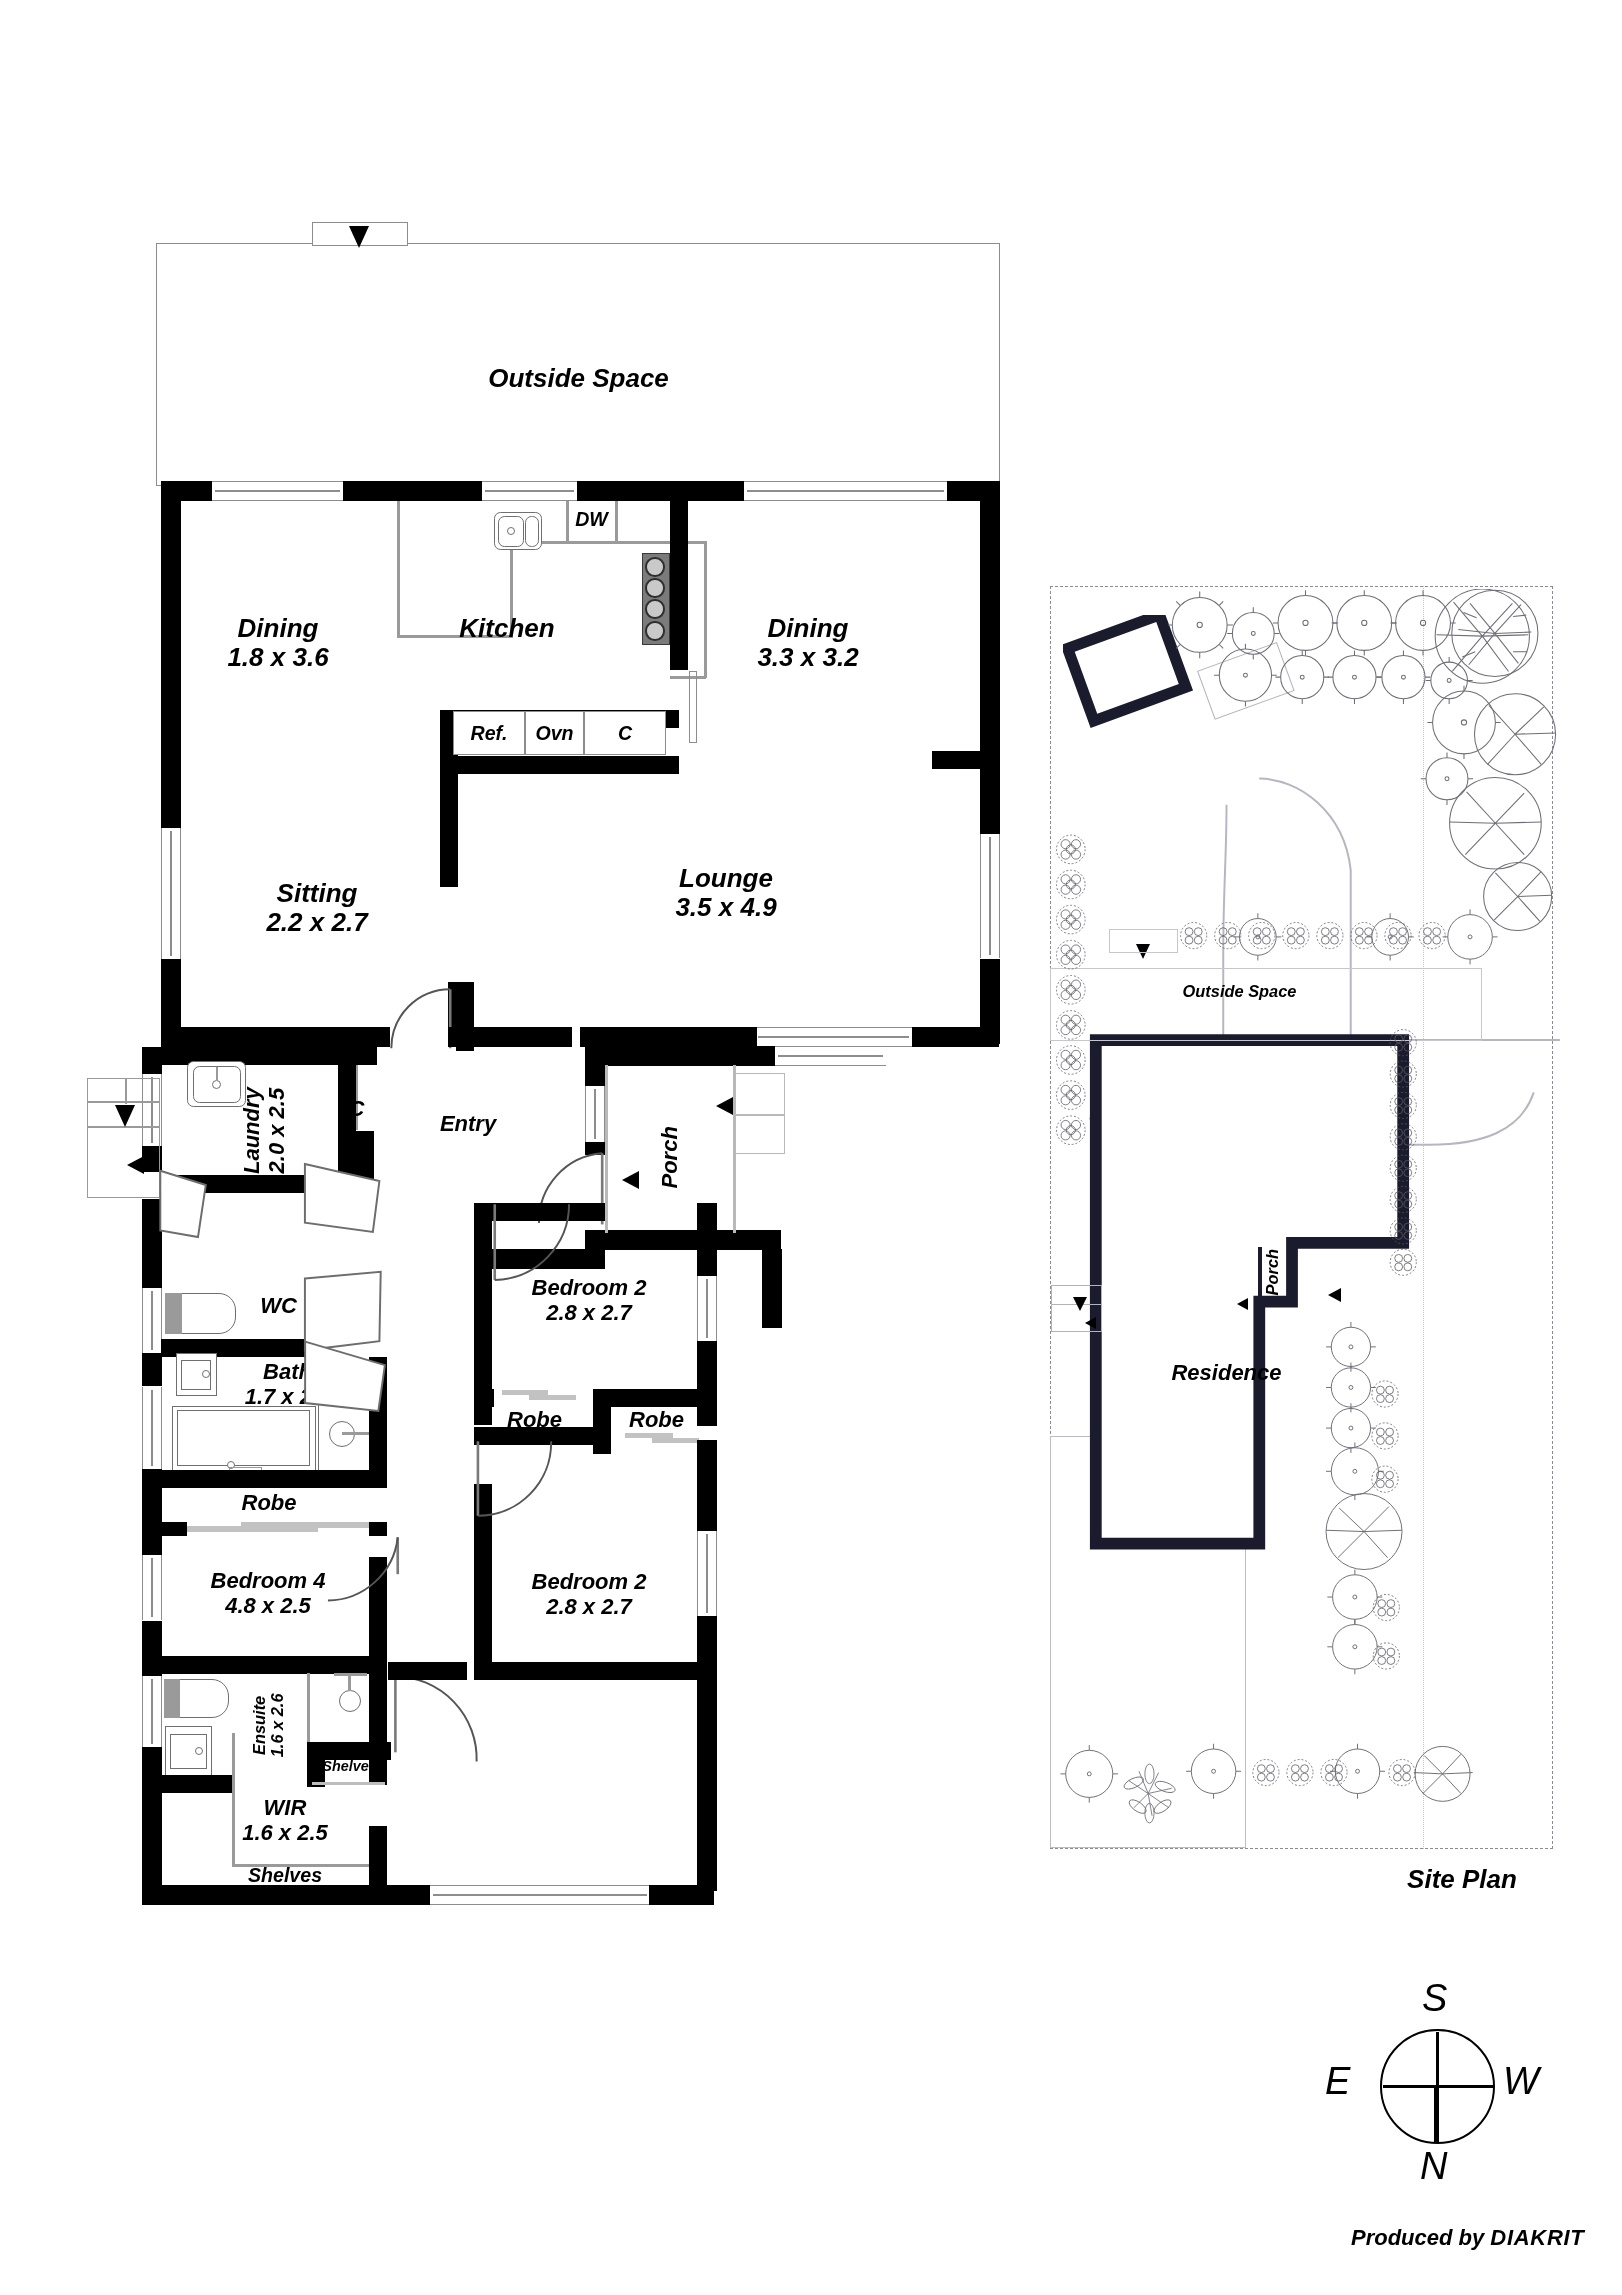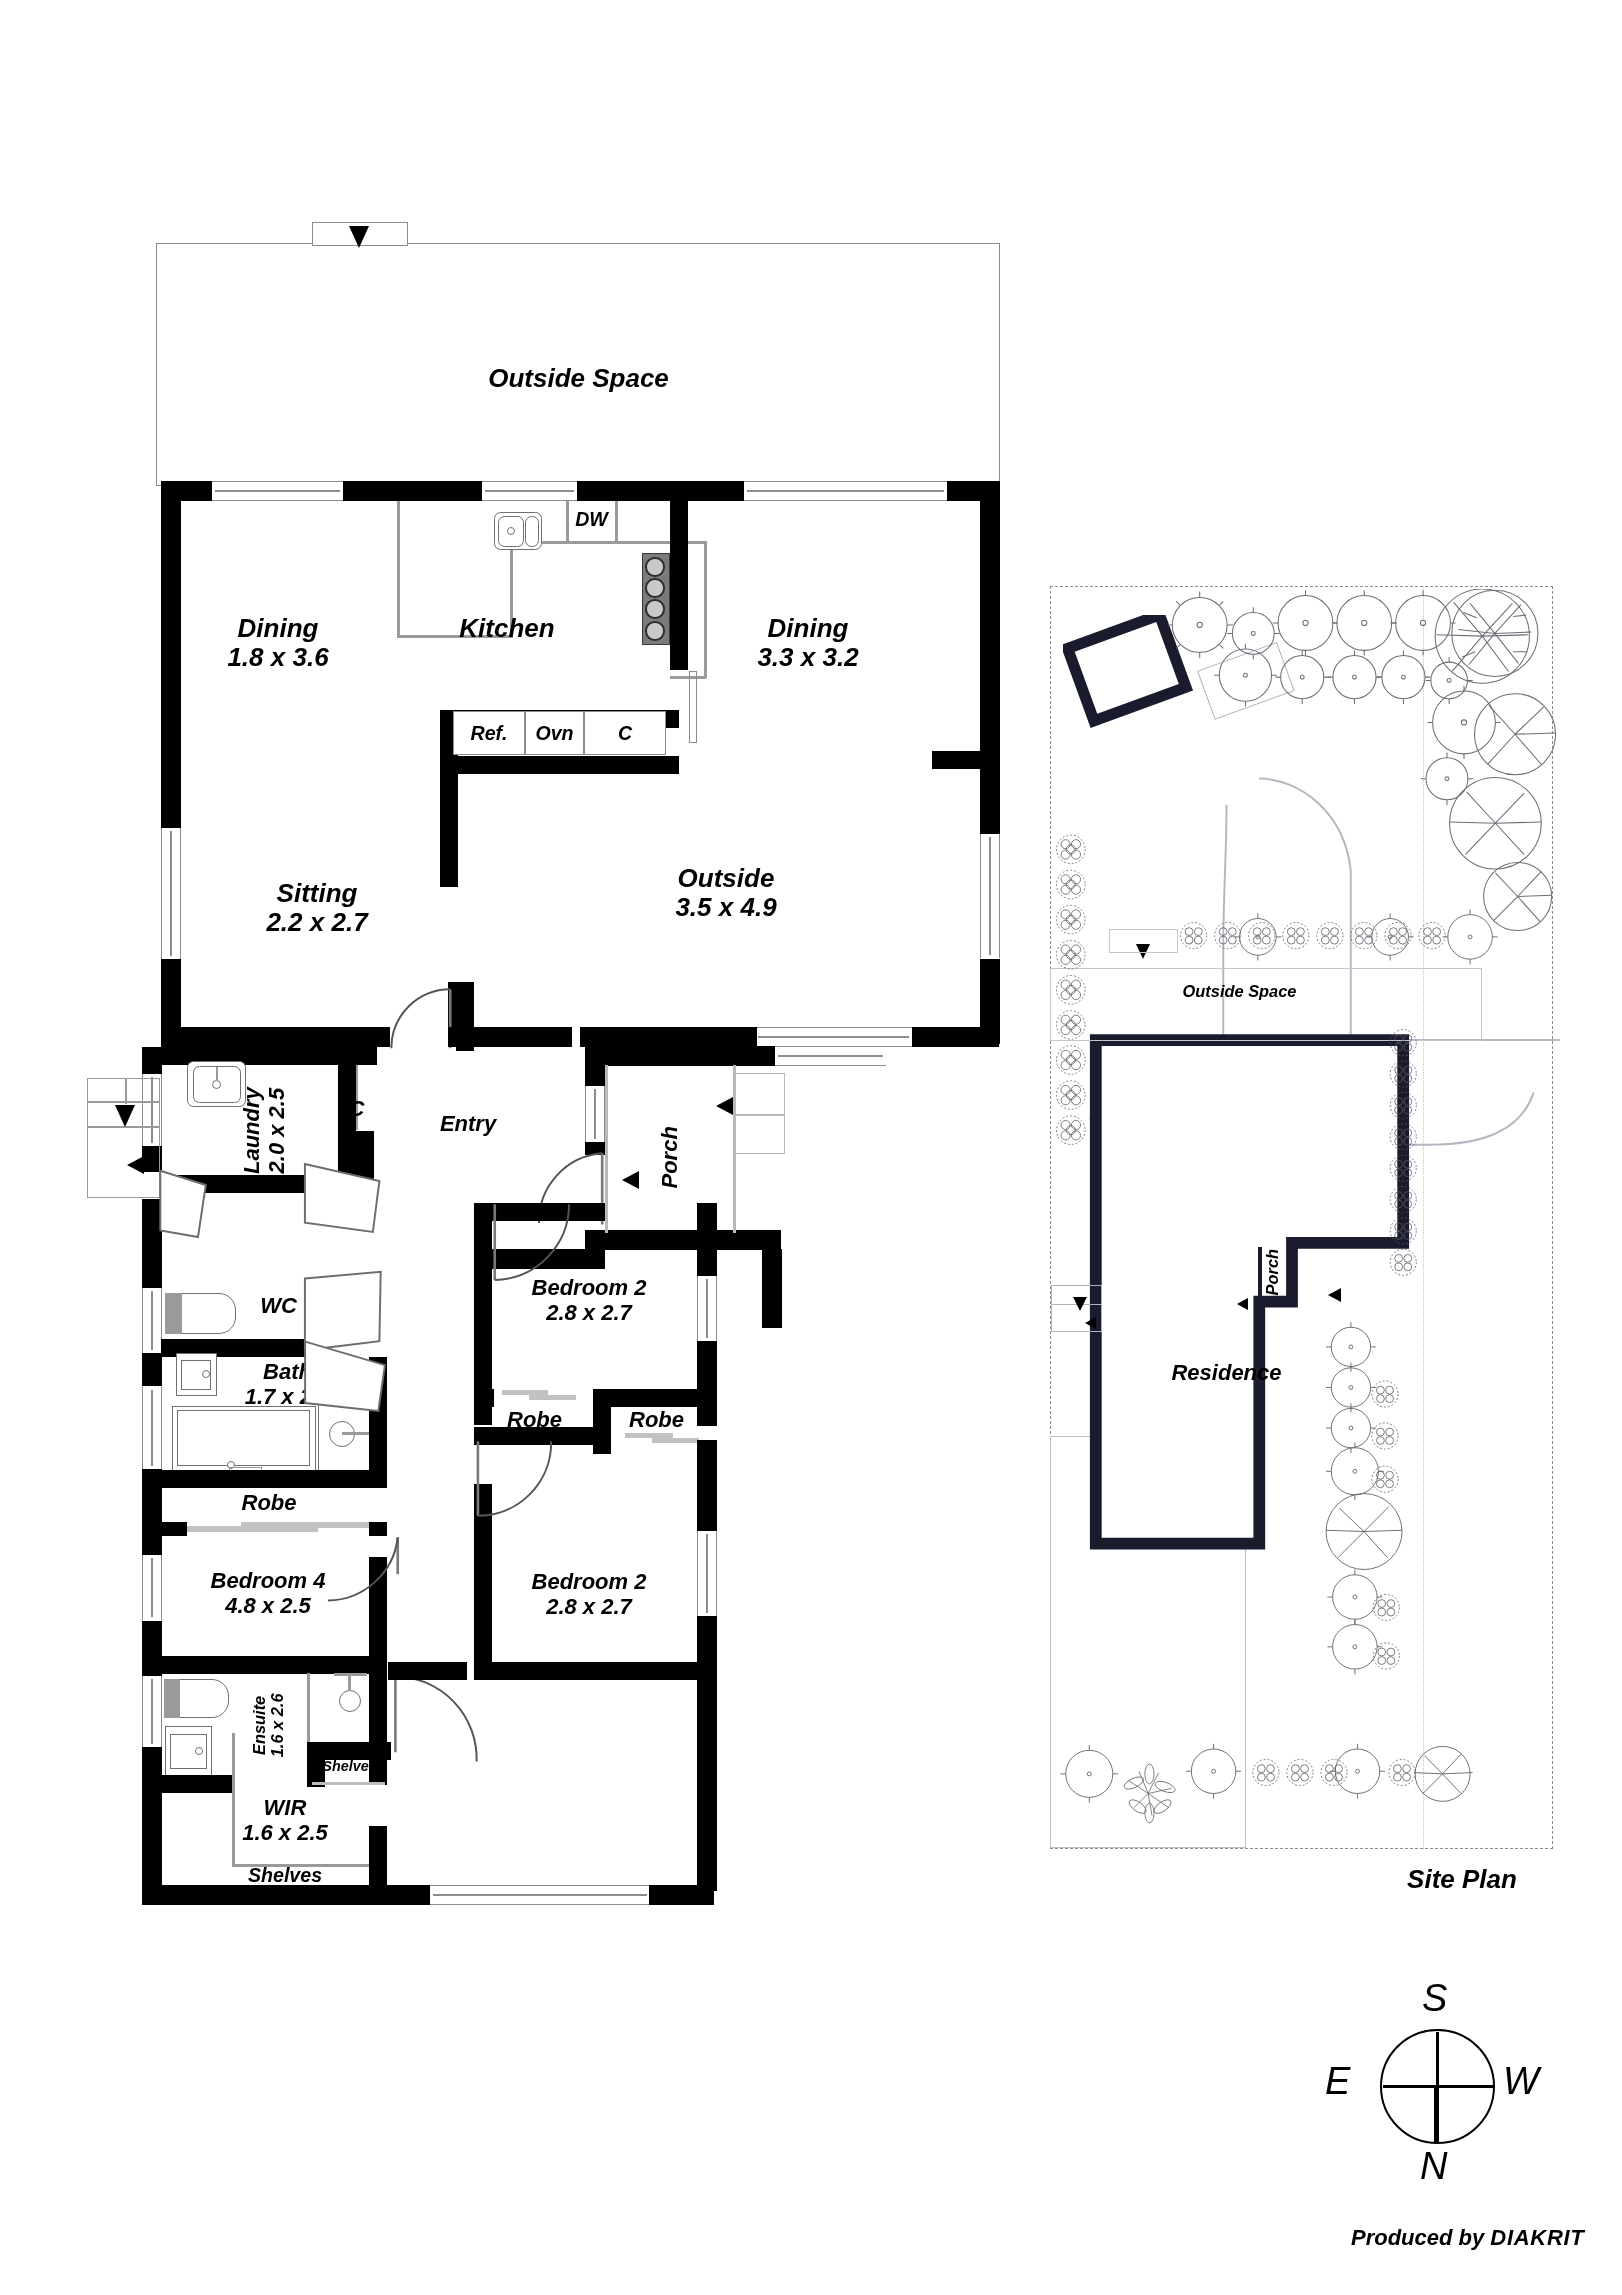--- a/index.html
+++ b/index.html
@@ -158,21 +158,21 @@
   </div>
   <div class="lbl s-big" style="left:694px;top:614px;width:196px;">
     <span class="nm">Dining</span>
     <span class="dm">3.3 x 3.2</span>
   </div>
   <div class="lbl s-big" style="left:203px;top:842px;width:196px;margin-top:37px;">
     <span class="nm">Sitting</span>
     <span class="dm">2.2 x 2.7</span>
   </div>
   <div class="lbl s-big" style="left:612px;top:864px;width:196px;">
-    <span class="nm">Outside</span>
+    <span class="nm">Lounge</span>
     <span class="dm">3.5 x 4.9</span>
   </div>
 
   <div class="swing" style="left:374px;top:988px;width:65px;height:65px;">
     <svg width="72" height="72" viewBox="0 0 110 110">
       <path d="M92 2 L92 92" stroke="#7a7a7a" stroke-width="4" fill="none"></path>
       <path d="M92 2 A90 90 0 0 0 2 92" stroke="#555" stroke-width="3" fill="none"></path>
     </svg>
   </div>
 

